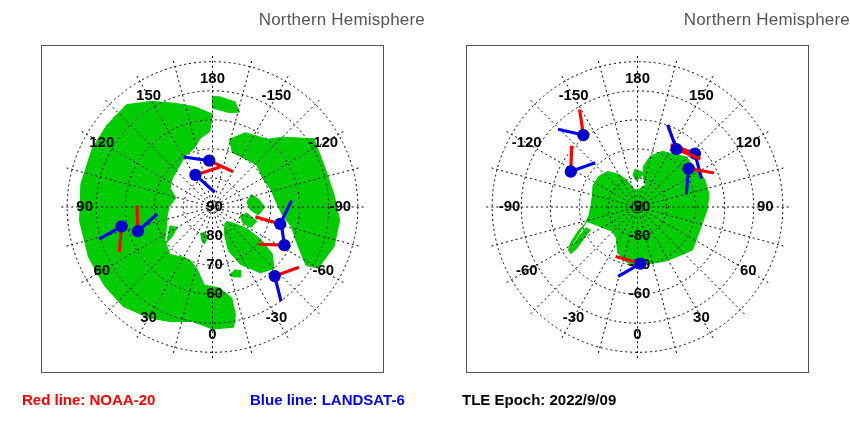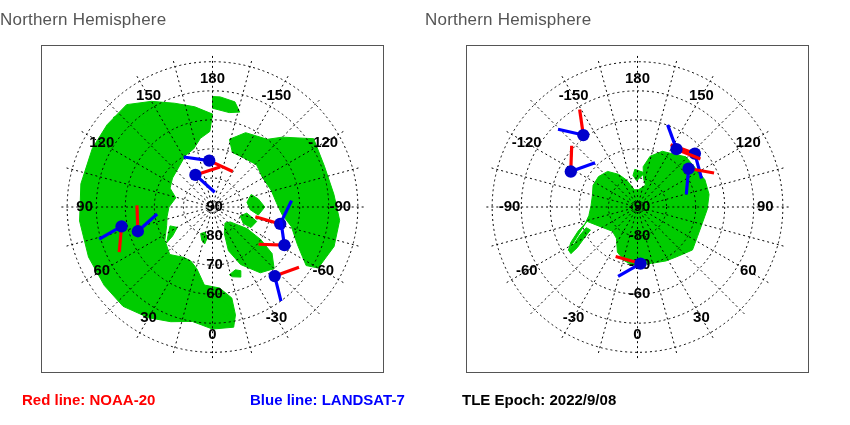--- a/index.html
+++ b/index.html
@@ -7,21 +7,21 @@
     width:850px;height:425px;background:#ffffff;
     font-family:"Liberation Sans",sans-serif;
     position:relative;overflow:hidden;
   }
   .panel{position:absolute;top:0;height:390px;}
   #panel-north{left:0;width:425px;}
   #panel-south{left:425px;width:425px;}
 
   .panel-title{
     position:absolute;top:10px;left:0;width:100%;
-    text-align:left;font-size:17px;color:#555555;
+    text-align:right;font-size:17px;color:#555555;
     letter-spacing:0.2px;
   }
 
   .plot-frame{
     position:absolute;
     border:1.5px solid #555555;
     background:#ffffff;
     box-sizing:border-box;
   }
   #frame-north{left:41px;top:45px;width:343px;height:328px;}
@@ -219,15 +219,15 @@
           <line x1="210.7" y1="103.8" x2="234.8" y2="113.6" stroke="#ff0000" stroke-width="3.2" stroke-linecap="butt"></line>
           <line x1="210.7" y1="103.8" x2="201.8" y2="79.4" stroke="#0000ff" stroke-width="3.2" stroke-linecap="butt"></line>
           <circle cx="210.7" cy="103.8" r="6.2" fill="#0000cc" stroke="none"></circle>
         </g>
       </svg>
   </div>
 </div>
 
 <div class="legend">
   <div class="legend-item" id="legend-noaa">Red line: NOAA-20</div>
-  <div class="legend-item" id="legend-landsat">Blue line: LANDSAT-7</div>
-  <div class="legend-item" id="legend-epoch">TLE Epoch: 2022/9/08</div>
+  <div class="legend-item" id="legend-landsat">Blue line: LANDSAT-6</div>
+  <div class="legend-item" id="legend-epoch">TLE Epoch: 2022/9/09</div>
 </div>
 
 </body></html>

